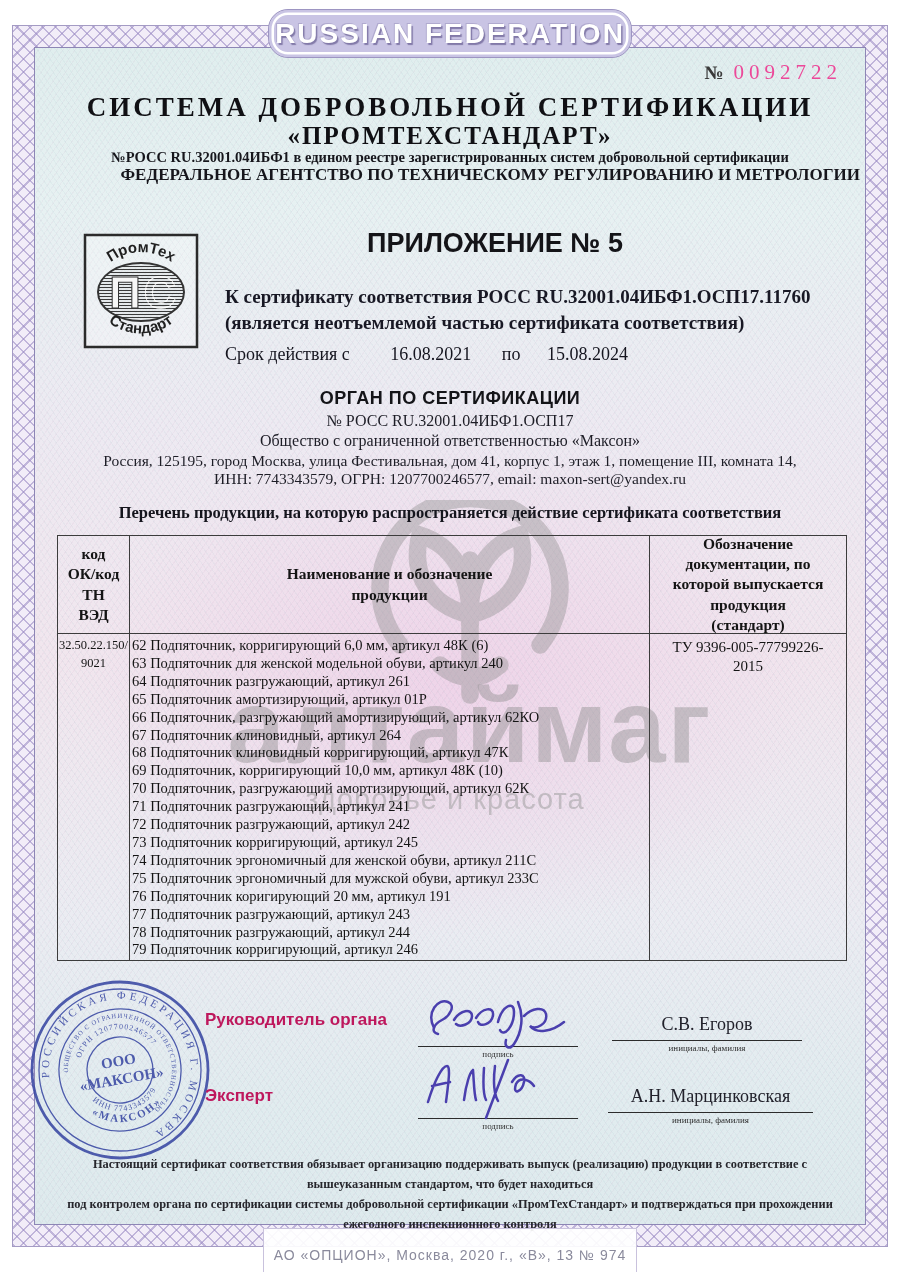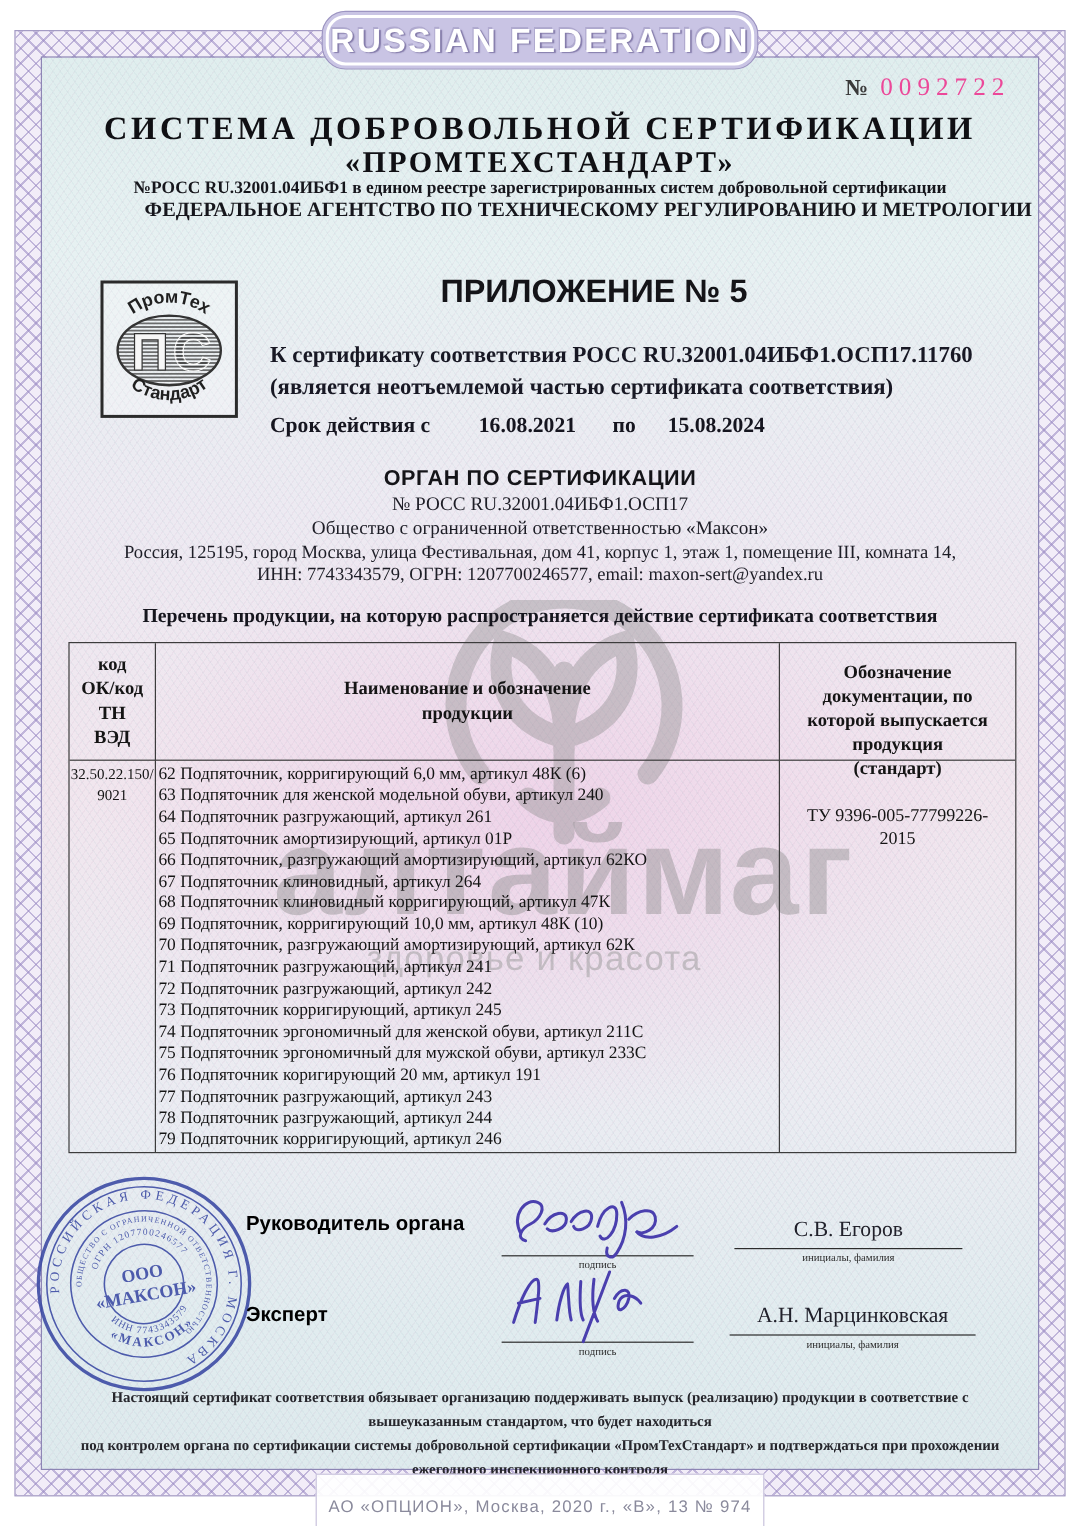--- a/index.html
+++ b/index.html
@@ -38,57 +38,57 @@
   .ctr{left:40px;right:40px;text-align:center;}
   .t1{top:92px;font-weight:bold;font-size:27px;letter-spacing:3px;color:#101014;}
   .t2{top:122px;font-weight:bold;font-size:25px;letter-spacing:2px;color:#101014;}
   .t3{top:149px;font-weight:bold;font-size:14.5px;color:#16161c;}
   .t4{top:165px;font-weight:bold;font-size:17px;color:#16161c;text-align:right;}
 
   .annex-title{top:228px;left:130px;right:40px;text-align:center;z-index:2;
          font-family:"Liberation Sans",sans-serif;font-weight:bold;font-size:27px;color:#141418;}
   .cert-line1{top:286px;left:225px;font-weight:bold;font-size:19px;color:#181824;z-index:2;}
   .cert-line2{top:312px;left:225px;font-weight:bold;font-size:19px;color:#181824;z-index:2;}
-  .validity{top:344px;left:225px;font-weight:bold;font-size:18px;color:#15151f;z-index:2;white-space:nowrap;}
+  .validity{top:344px;left:225px;font-weight:normal;font-size:18px;color:#15151f;z-index:2;white-space:nowrap;}
   .validity .vfrom{margin-left:36px;} .validity .vpo{margin-left:26px;} .validity .vto{margin-left:22px;}
 
   .oc-head{top:388px;font-family:"Liberation Sans",sans-serif;font-weight:bold;font-size:18px;letter-spacing:.5px;color:#141418;z-index:2;}
   .oc-no{top:412px;font-size:16px;color:#1d1d26;z-index:2;}
   .oc-name{top:432px;font-size:16px;color:#1d1d26;z-index:2;}
   .oc-addr{top:452px;font-size:15.5px;color:#1d1d26;z-index:2;}
   .oc-req{top:470px;font-size:15.5px;color:#1d1d26;z-index:2;}
   .plist-head{top:503px;font-weight:bold;font-size:16.5px;color:#15151d;z-index:2;}
 
   
   .ptable{position:absolute;left:57px;top:535px;width:788px;height:424px;z-index:2;
           display:grid;grid-template-columns:72px 520px 1fr;grid-template-rows:98px 1fr;
           border:1.4px solid #3c3c3c;}
   .tc{border-right:1.2px solid #3c3c3c;box-sizing:border-box;min-width:0;}
-  .tc:nth-child(3n){border-right:none;margin-top:33px;}
+  .tc:nth-child(3n){border-right:none;}
   .th{border-bottom:1.2px solid #3c3c3c;display:flex;flex-direction:column;
       align-items:center;justify-content:center;text-align:center;
       font-weight:bold;font-size:15.5px;line-height:1.3;color:#141414;}
   .code-cell{padding-top:3px;text-align:center;font-size:12.5px;line-height:1.4;color:#141414;}
   .items-cell{padding:3px 2px 0 2px;font-size:14.5px;color:#141414;}
   .items-cell .item{line-height:17.9px;white-space:nowrap;}
   .std-cell{padding-top:4px;text-align:center;font-size:15px;line-height:1.25;color:#141414;}
 
   
   .wm{position:absolute;z-index:1;color:#8f8f8f;}
   .wm-word{left:0;top:668px;width:940px;text-align:center;
            font-family:"Liberation Sans",sans-serif;font-weight:bold;font-size:103px;
            letter-spacing:2px;color:#8c8c8c;opacity:.42;}
   .wm-tag{left:250px;top:783px;width:390px;text-align:center;
           font-family:"Liberation Sans",sans-serif;font-size:29px;letter-spacing:1px;
           color:#9a9a9a;opacity:.5;}
   .wm-leaf{left:345px;top:500px;opacity:.40;}
 
   
   .role1{top:1010px;left:205px;} .role2{top:1086px;left:205px;}
-  .role{position:absolute;font-family:"Liberation Sans",sans-serif;font-weight:bold;font-size:17px;color:#000000;z-index:3;}
+  .role{position:absolute;font-family:"Liberation Sans",sans-serif;font-weight:bold;font-size:17px;color:#be185d;z-index:3;}
   .sigline{position:absolute;border-top:1px solid #2c2c2c;height:0;z-index:3;}
   .caption{position:absolute;font-size:9px;color:#2f2f2f;text-align:center;z-index:3;}
   .sig-name{position:absolute;font-size:18px;color:#21212b;text-align:center;z-index:3;}
   .sig-svg{position:absolute;z-index:4;}
 
   
   .footer{position:absolute;left:46px;right:46px;top:1155px;text-align:center;z-index:2;
           font-weight:bold;font-size:12.4px;line-height:1.6;color:#26262c;}
   .imprint{position:absolute;left:0;right:0;top:1228px;text-align:center;z-index:6;}
   .imprint span{display:inline-block;background:rgba(255,255,255,.92);border:1px solid #c9c2dd;

